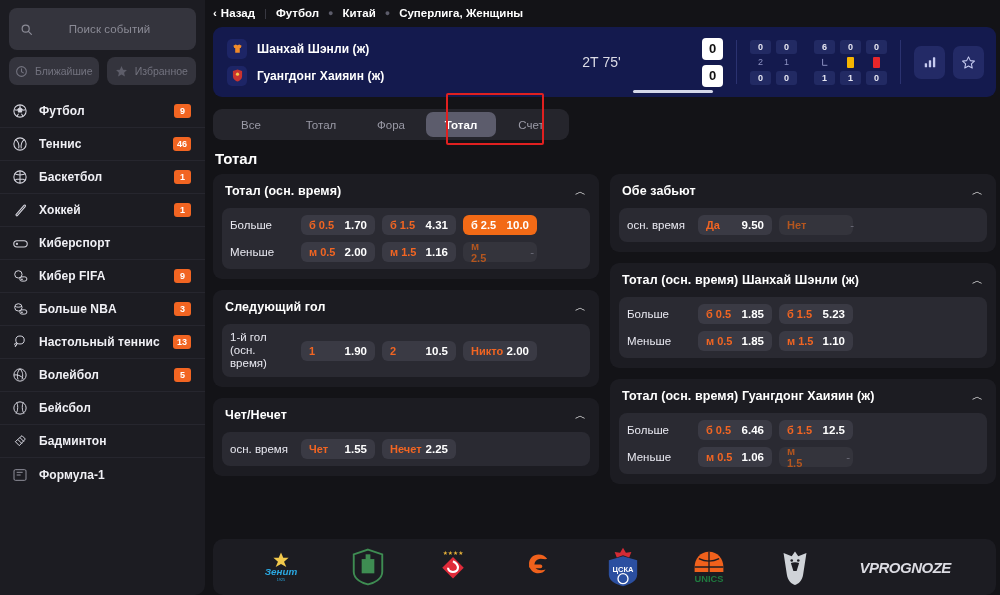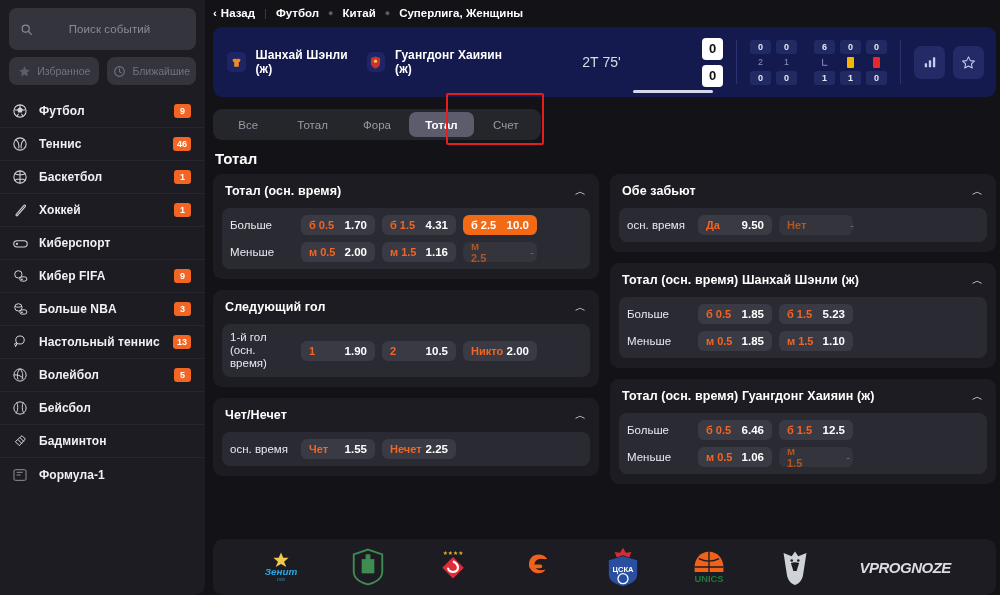--- a/index.html
+++ b/index.html
@@ -71,21 +71,21 @@
   .crumbs .sep { color: #3c3c46; }
   .crumbs .c { color: #fff; font-weight: 700; }
   .crumbs .dot { color: #5c5c6a; font-size: 9px; }
 
   
   .match {
     margin: 5px 4px 0 8px; height: 70px;
     background: #141a4e; border-radius: 9px;
     display: flex; align-items: center; position: relative; overflow: hidden;
   }
-  .teams { width: 300px; padding-left: 14px; display: flex; flex-direction: row; gap: 7px; }
+  .teams { width: 300px; padding-left: 14px; display: flex; flex-direction: column; gap: 7px; }
   .team { display: flex; align-items: center; gap: 10px; }
   .crest {
     width: 20px; height: 20px; border-radius: 5px;
     background: #1d2566; display: flex; align-items: center; justify-content: center;
     font-size: 11px;
   }
   .team .tn { color: #fff; font-size: 12px; font-weight: 700; letter-spacing: .1px; }
   .mtime { flex: 1; text-align: center; padding-right: 12px; color: #dcdce6; font-size: 14px; }
   .scores { display: flex; flex-direction: column; gap: 5px; }
   .scorebox {
@@ -111,21 +111,21 @@
     width: 31px; height: 33px; background: #232a66; border-radius: 7px;
     display: flex; align-items: center; justify-content: center; color: #c6cbf0;
   }
   .progline { position: absolute; left: 420px; bottom: 4px; width: 80px; height: 3px;
     background: #d6d9ea; border-radius: 2px; }
 
   
   .tabwrap { margin: 12px 4px 0 8px; position: relative; }
   .tabs {
     background: #25252c; border-radius: 9px; height: 31px;
-    display: flex; align-items: center; width: 328px; padding: 3px;
+    display: flex; align-items: center; width: 356px; padding: 3px;
   }
   .tab {
     flex: 1; height: 25px; border-radius: 7px;
     display: flex; align-items: center; justify-content: center;
     color: #9a9aa6; font-size: 11.5px;
   }
   .tab.active { background: #5c5c6c; color: #fff; font-weight: 700; }
   .hl-box {
     position: absolute; left: 233px; top: -16px; width: 98px; height: 52px;
     border: 2px solid #e02020; border-radius: 2px; pointer-events: none;
@@ -185,34 +185,34 @@
               <line x1="15.5" y1="15.5" x2="21" y2="21" stroke-linecap="round"></line>
           </svg>
         </span>
         <span class="ph">Поиск событий</span>
       </div>
     </div>
 
     <div class="sb-filters">
       <div class="sb-filter">
         <span class="sb-icon">
-          <svg width="13" height="13" viewBox="0 0 24 24" fill="#5d5d69">
-            <path d="M12 2l3 6.6 7 .7-5.2 4.8 1.5 7L12 17.6 5.7 21.1l1.5-7L2 9.3l7-.7z"></path>
-          </svg>
-        </span>
-        <span>Избранное</span>
-      </div>
-      <div class="sb-filter">
-        <span class="sb-icon">
           <svg width="13" height="13" viewBox="0 0 24 24" fill="none" stroke="#73737f" stroke-width="2">
             <circle cx="12" cy="12" r="9"></circle>
               <path d="M12 7v5.5l3.5 2" stroke-linecap="round"></path>
           </svg>
         </span>
         <span>Ближайшие</span>
+      </div>
+      <div class="sb-filter">
+        <span class="sb-icon">
+          <svg width="13" height="13" viewBox="0 0 24 24" fill="#5d5d69">
+            <path d="M12 2l3 6.6 7 .7-5.2 4.8 1.5 7L12 17.6 5.7 21.1l1.5-7L2 9.3l7-.7z"></path>
+          </svg>
+        </span>
+        <span>Избранное</span>
       </div>
     </div>
 
     <div class="sb-list">
       <div class="sb-item">
         <span class="glyph">
           <svg width="16" height="16" viewBox="0 0 24 24" fill="none" stroke="#d5d5de" stroke-width="1.6">
             <circle cx="12" cy="12" r="9.2"></circle>
               <path d="M12 7l3.4 2.5-1.3 4h-4.2l-1.3-4z" fill="#d5d5de"></path>
             <path d="M12 3v4M3.3 10.2l5 .8M20.7 10.2l-5 .8M7 20.5l2.8-4.3M17 20.5l-2.8-4.3"></path>

